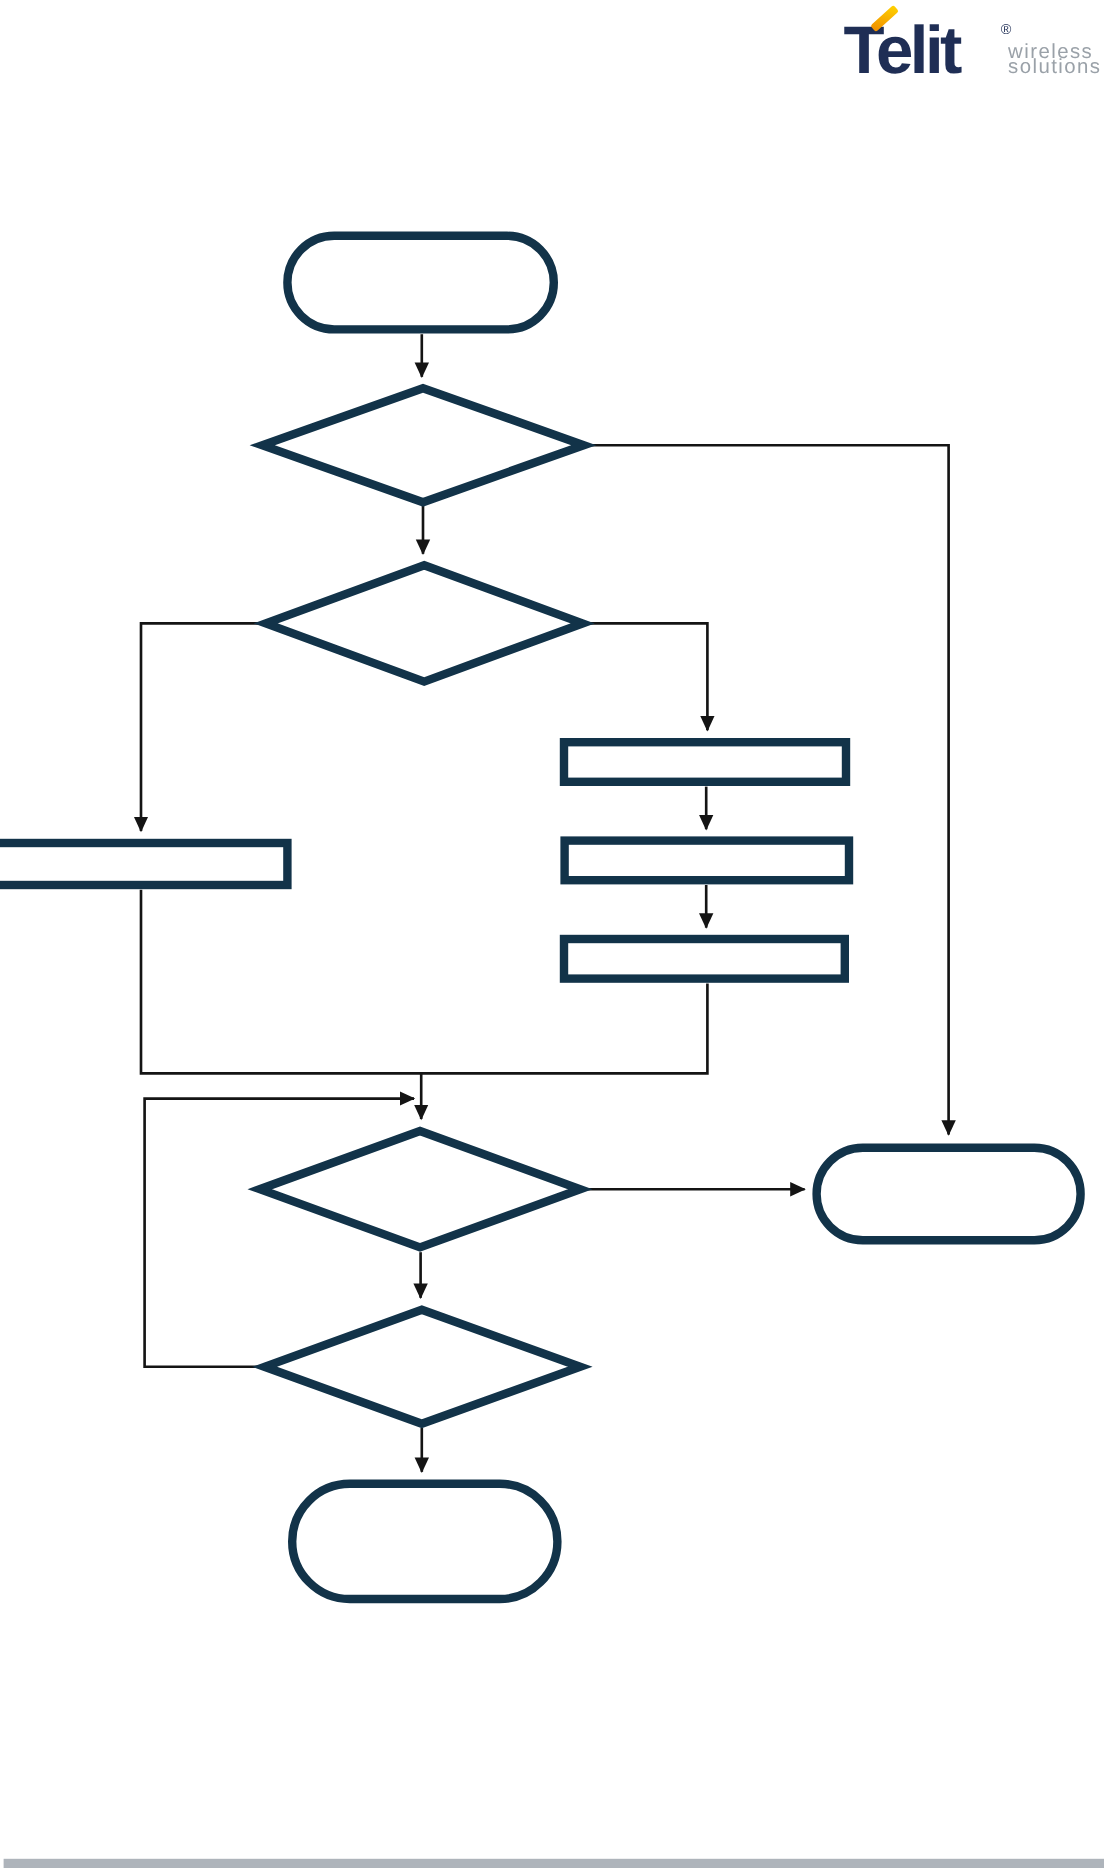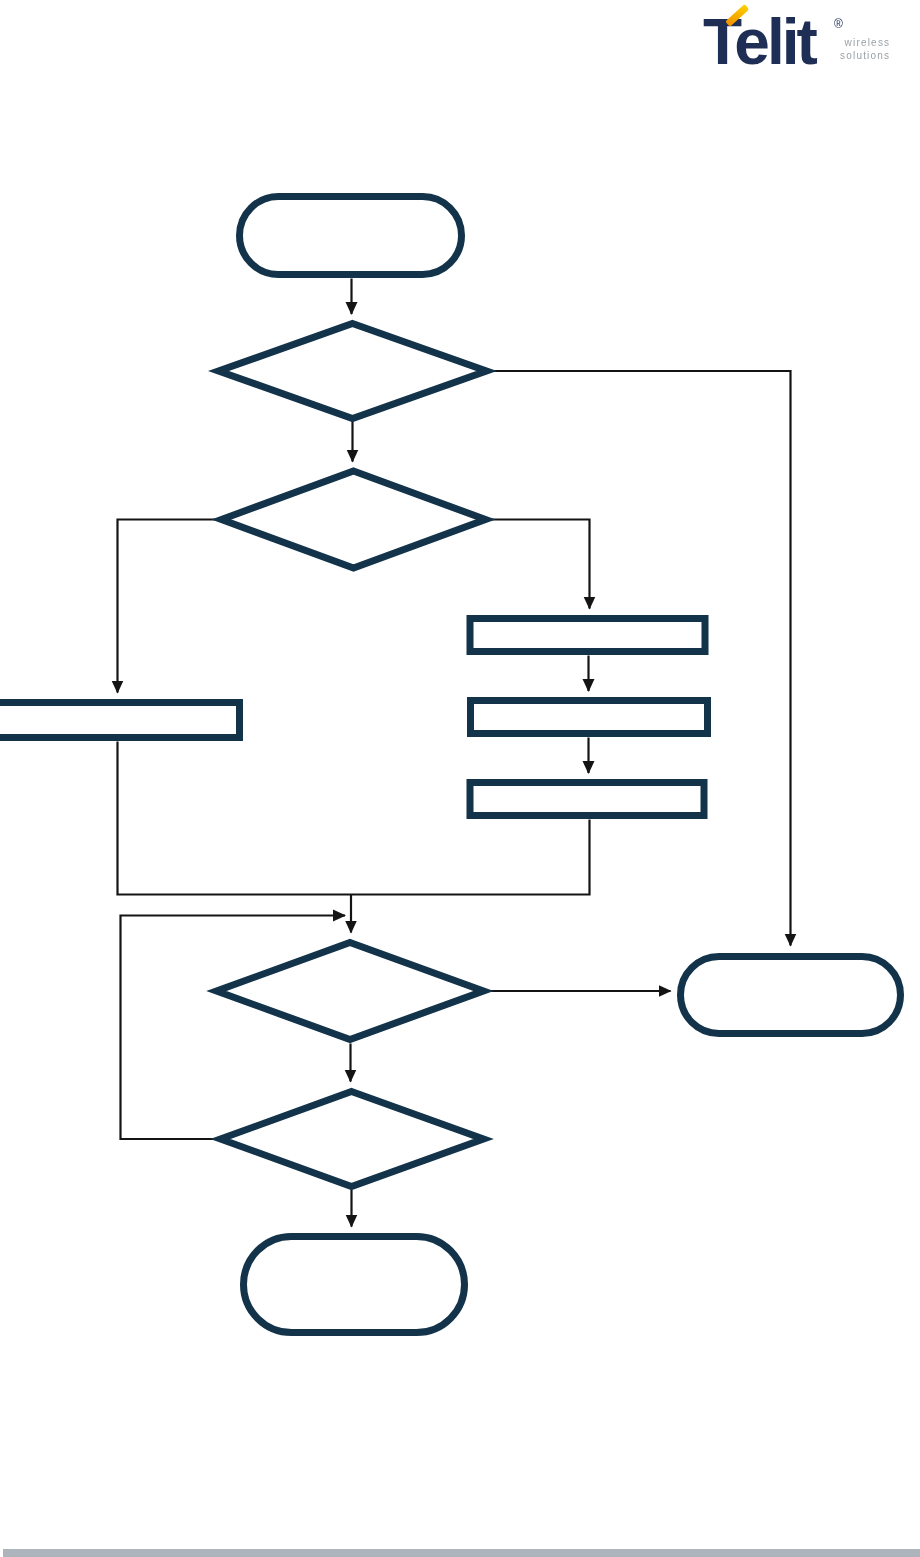--- a/index.html
+++ b/index.html
@@ -12,31 +12,31 @@
   }
   
   .logo{position:absolute;left:695px;top:6px;width:225px;height:70px;}
   .logo .accent{
     position:absolute;left:29px;top:6px;width:26px;height:6.5px;
     background:linear-gradient(60deg,var(--accent-orange),var(--accent-yellow));
     transform:rotate(-42deg);border-radius:2px;
   }
   .logo .brand{
     position:absolute;left:8px;top:8px;
-    font-size:64px;line-height:56px;font-weight:700;
+    font-size:56px;line-height:56px;font-weight:700;
     letter-spacing:-3px;color:var(--brand-navy);
   }
   .logo .reg{
     position:absolute;left:139px;top:11px;
     font-size:12px;color:var(--brand-navy);font-weight:400;
   }
   .logo .tagline{
     position:absolute;left:145px;top:30px;
-    font-size:10px;line-height:13px;letter-spacing:1.2px;
-    color:var(--tagline-gray);font-weight:400;text-align:right;
+    font-size:17px;line-height:13px;letter-spacing:1.2px;
+    color:var(--tagline-gray);font-weight:400;
   }
   .logo .tagline span{display:block;}
   
   .flowchart{position:absolute;left:0;top:0;width:920px;height:1557px;}
   .shape{fill:#ffffff;stroke:var(--shape-border);stroke-width:7px;}
   .connector{fill:none;stroke:var(--connector-line);stroke-width:2.2px;}
   #arrowhead path{fill:var(--connector-line);stroke:none;}
   
   .footer-bar{
     position:absolute;left:3px;right:0;bottom:0;height:8px;

